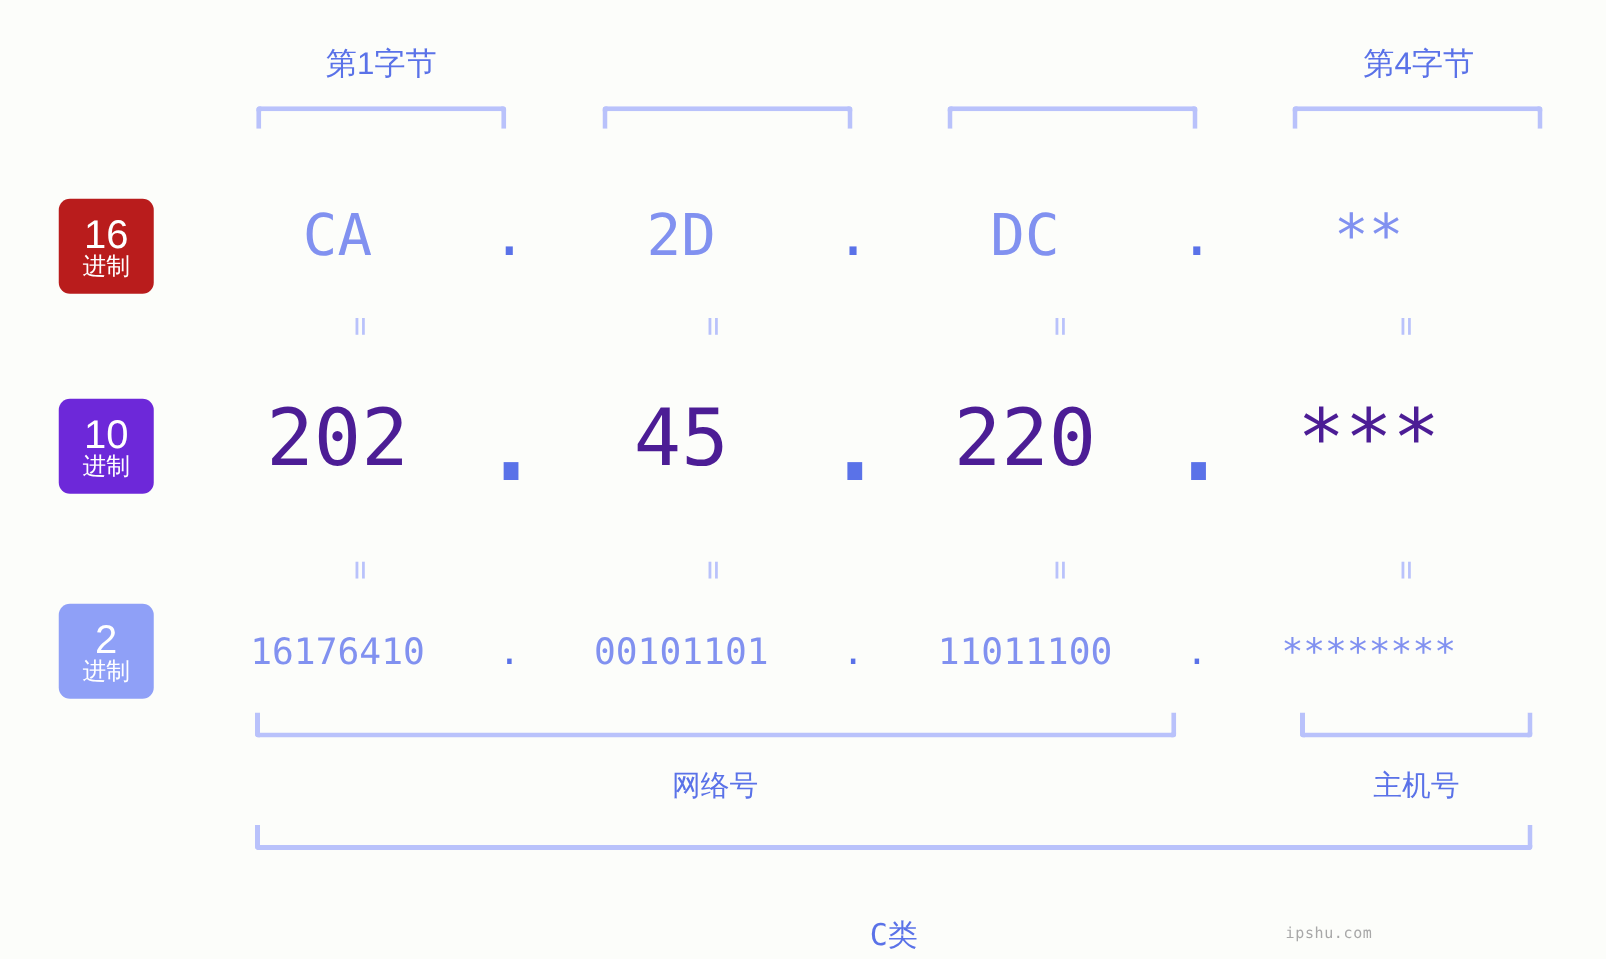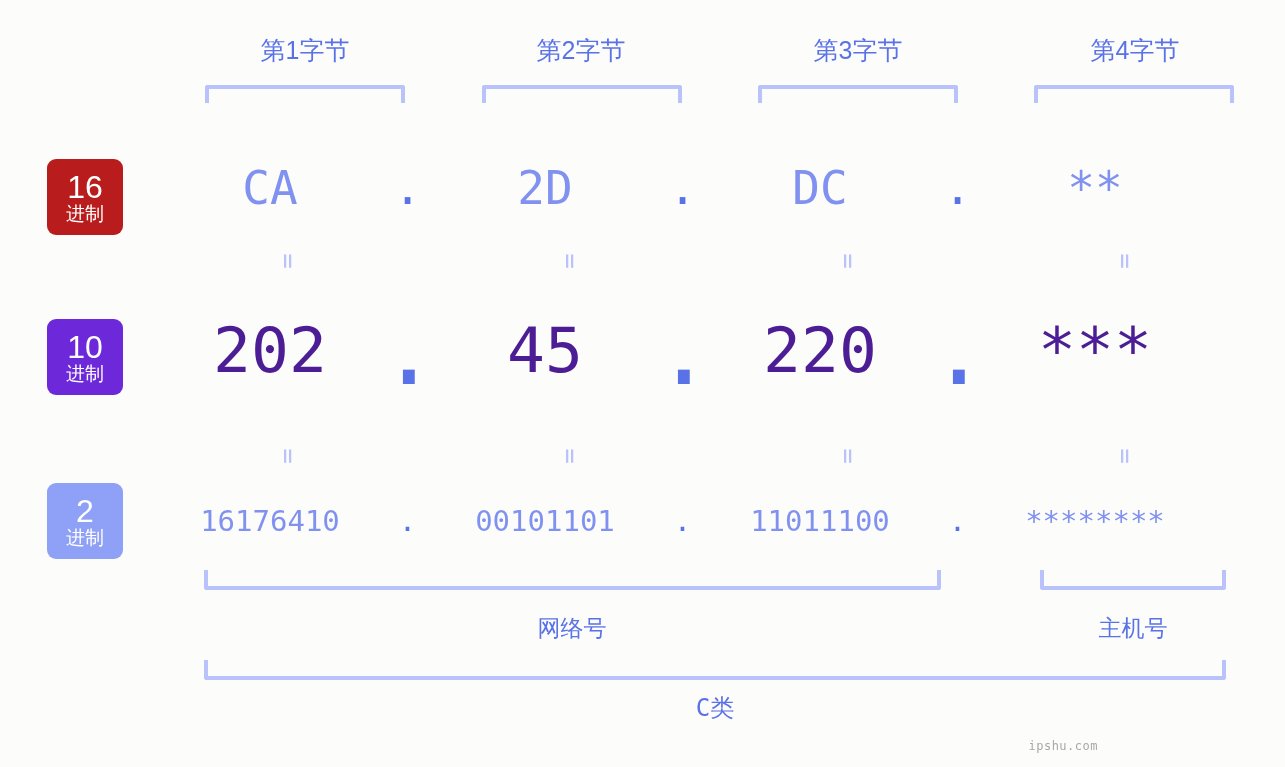--- a/index.html
+++ b/index.html
@@ -186,22 +186,20 @@
     font-family: "DejaVu Sans Mono", monospace;
     letter-spacing: 0.5px;
   }
 </style>
 </head>
 <body style="background: rgb(252, 253, 250);">
 
 <div id="stage">
 
   <div class="byte-label" style="left:195px;">第1字节</div>
-  <div class="byte-label" style="left:471px;">第2字节</div>
-  <div class="byte-label" style="left:748px;">第3字节</div>
   <div class="byte-label" style="left:1025px;">第4字节</div>
 
   <div class="bracket-down" style="left:205px;  width:200px;"></div>
   <div class="bracket-down" style="left:482px;  width:200px;"></div>
   <div class="bracket-down" style="left:758px;  width:200px;"></div>
   <div class="bracket-down" style="left:1034px; width:200px;"></div>
 
   <div class="badge" id="badge-hex" style="top: 159px; background: #b91c1c;">
     <span class="num">16</span>
     <span class="unit">进制</span>
@@ -255,17 +253,17 @@
     <div class="cell">********</div>
   </div>
 
   <div class="bracket-up" style="left:204px; width:737px; top:570px;"></div>
   <div class="bracket-up" style="left:1040px; width:186px; top:570px;"></div>
 
   <div class="section-label" style="left:1013px; width:240px; top:613px;">主机号</div>
   <div class="section-label" style="left:452px; width:240px; top:613px;">网络号</div>
 
   <div class="bracket-up" style="left:204px; width:1022px; top:660px;"></div>
-  <div class="class-label" style="left:595px; width:240px; top:692px;">C类</div>
+  <div class="class-label" style="left:595px; width:240px; top:732px;">C类</div>
 
   <div id="watermark">ipshu.com</div>
 
 </div>
 
 </body></html>

